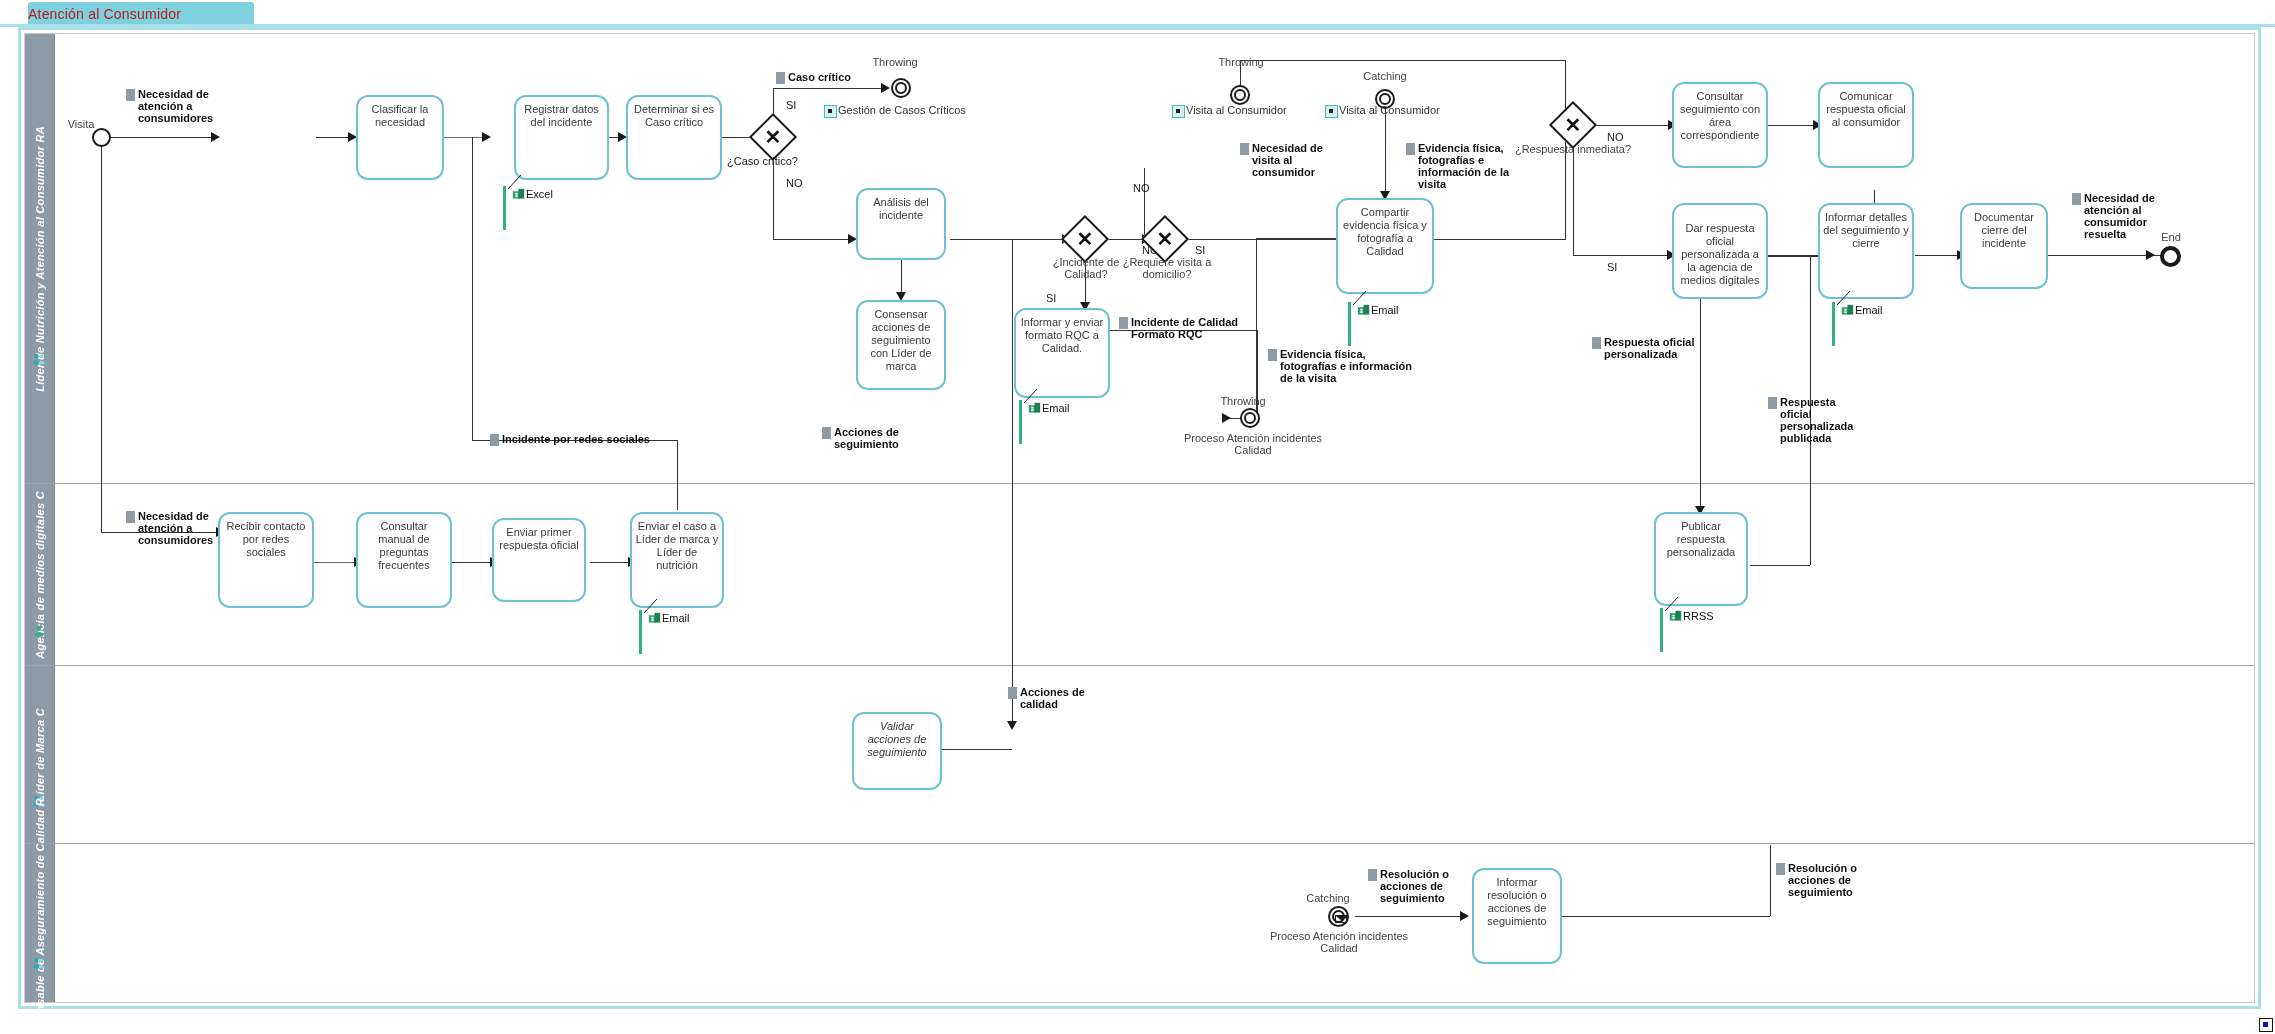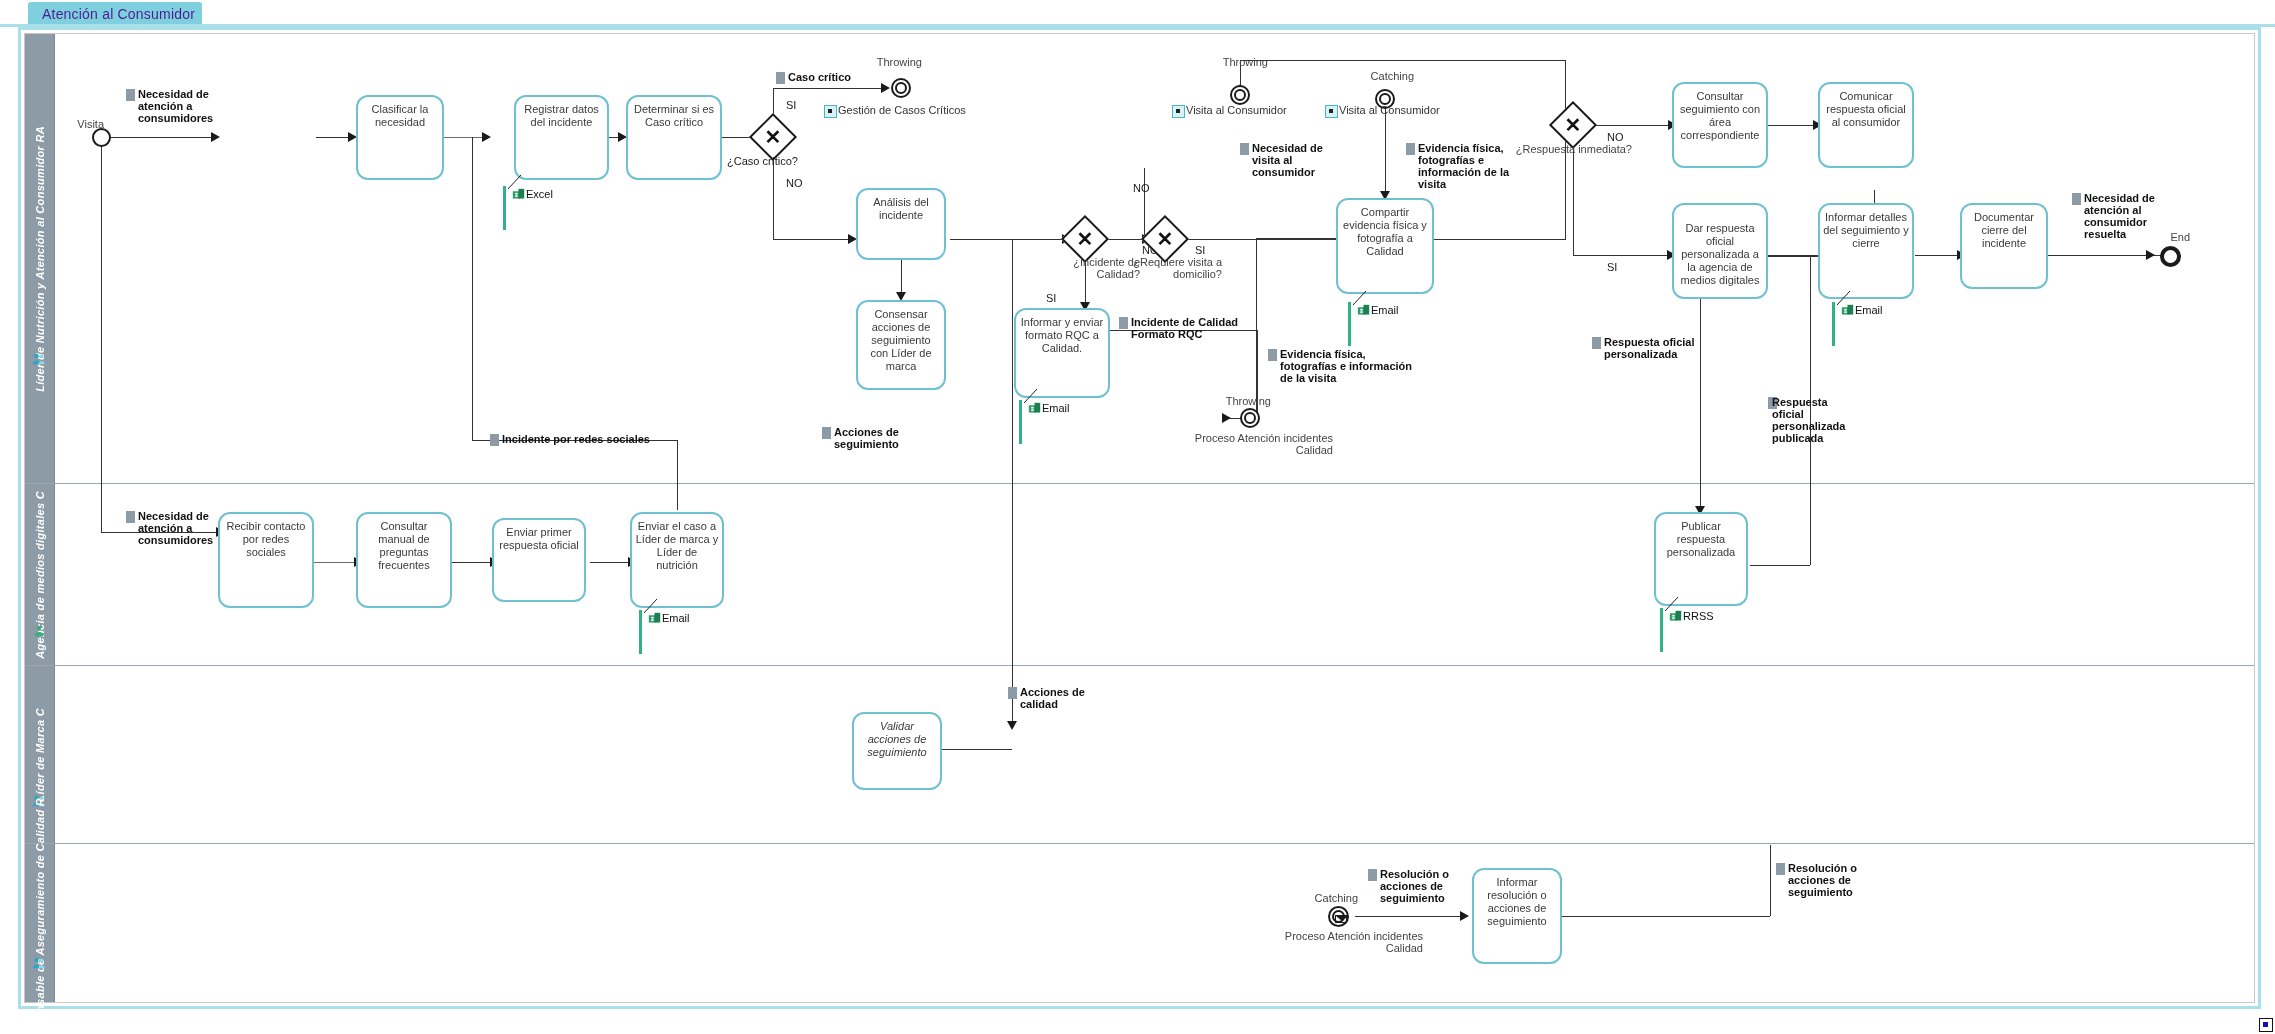--- a/index.html
+++ b/index.html
@@ -1,21 +1,21 @@
 <!DOCTYPE html>
 <html><head>
 <meta charset="utf-8">
 <style>
   html,body{margin:0;padding:0;background:#ffffff;}
   body{font-family:"Liberation Sans",sans-serif;}
   #canvas{position:relative;width:2275px;height:1034px;background:#ffffff;overflow:hidden;}
 
   
-  .title-tab{position:absolute;left:28px;top:2px;width:174px;height:24px;background:#7fd0de;
-    color:#4c1d95;font-size:14px;line-height:24px;padding-left:14px;box-sizing:border-box;
+  .title-tab{position:absolute;left:28px;top:2px;width:226px;height:24px;background:#7fd0de;
+    color:#b91c1c;font-size:14px;line-height:24px;box-sizing:border-box;
     border-top-left-radius:3px;border-top-right-radius:3px;letter-spacing:.2px;}
   .tabstrip{position:absolute;left:0;top:24px;width:2275px;height:3px;background:#a9dfe8;}
   .pool-outer{position:absolute;left:18px;top:27px;width:2243px;height:982px;
     border:3px solid #a9dfe8;background:#ffffff;box-sizing:border-box;}
   .pool-inner{position:absolute;left:24px;top:33px;width:2231px;height:970px;
     border:1px solid #c9c9c9;box-sizing:border-box;}
 
   
   .lane{position:absolute;left:25px;border-bottom:1px solid #9aa7b0;box-sizing:border-box;}
   .lane-head{position:absolute;left:0;top:0;width:30px;height:100%;background:#8d9ba6;
@@ -55,21 +55,21 @@
   
   .ln{position:absolute;background:#333333;}
   .lnh{height:1px;}
   .lnv{width:1px;}
   .lng{background:#6b6b6b;}
   .arw{position:absolute;width:0;height:0;}
   .arw.r{border-top:5px solid transparent;border-bottom:5px solid transparent;border-left:9px solid #1a1a1a;}
   .arw.d{border-left:5px solid transparent;border-right:5px solid transparent;border-top:9px solid #1a1a1a;}
   .arw.u{border-left:5px solid transparent;border-right:5px solid transparent;border-bottom:9px solid #1a1a1a;}
   .flowlbl{position:absolute;font-size:11px;color:#1a1a1a;}
-  .evlbl{position:absolute;font-size:11px;color:#444;line-height:12px;text-align:right;}
+  .evlbl{position:absolute;font-size:11px;color:#444;line-height:12px;text-align:center;}
 
   
   .dobj{position:absolute;}
   .dobj .glyph{position:absolute;left:0;top:1px;width:9px;height:12px;background:#8d9ba6;}
   .dobj .cap{position:absolute;left:12px;top:0;font-size:11px;font-weight:bold;color:#111;
     line-height:12px;white-space:nowrap;}
 
   
   .linkmark{position:absolute;width:11px;height:11px;border:1px solid #49b6c8;background:#d8f1f5;}
   .linkmark::after{content:"";position:absolute;left:3px;top:3px;width:4px;height:4px;background:#222;}
@@ -429,21 +429,21 @@
     <div class="cap" style="left:12px;white-space:normal;width:138px;">Evidencia física, fotografías e información de la visita</div>
   </div>
 
   <div class="dobj" style="left:1592px;top:336px;width:108px;">
     <div class="glyph"></div>
     <div class="cap" style="left:12px;white-space:normal;width:96px;">Respuesta oficial personalizada</div>
   </div>
 
   <div class="dobj" style="left:1768px;top:396px;width:92px;">
     <div class="glyph"></div>
-    <div class="cap" style="left:4px;white-space:normal;width:80px;">Respuesta oficial personalizada publicada</div>
+    <div class="cap" style="left:12px;white-space:normal;width:80px;">Respuesta oficial personalizada publicada</div>
   </div>
 
   <div class="dobj" style="left:2072px;top:192px;width:110px;">
     <div class="glyph"></div>
     <div class="cap" style="left:12px;white-space:normal;width:98px;">Necesidad de atención al consumidor resuelta</div>
   </div>
 
   <div class="dobj" style="left:126px;top:510px;width:108px;">
     <div class="glyph"></div>
     <div class="cap" style="left:12px;white-space:normal;width:96px;">Necesidad de atención a consumidores</div>

